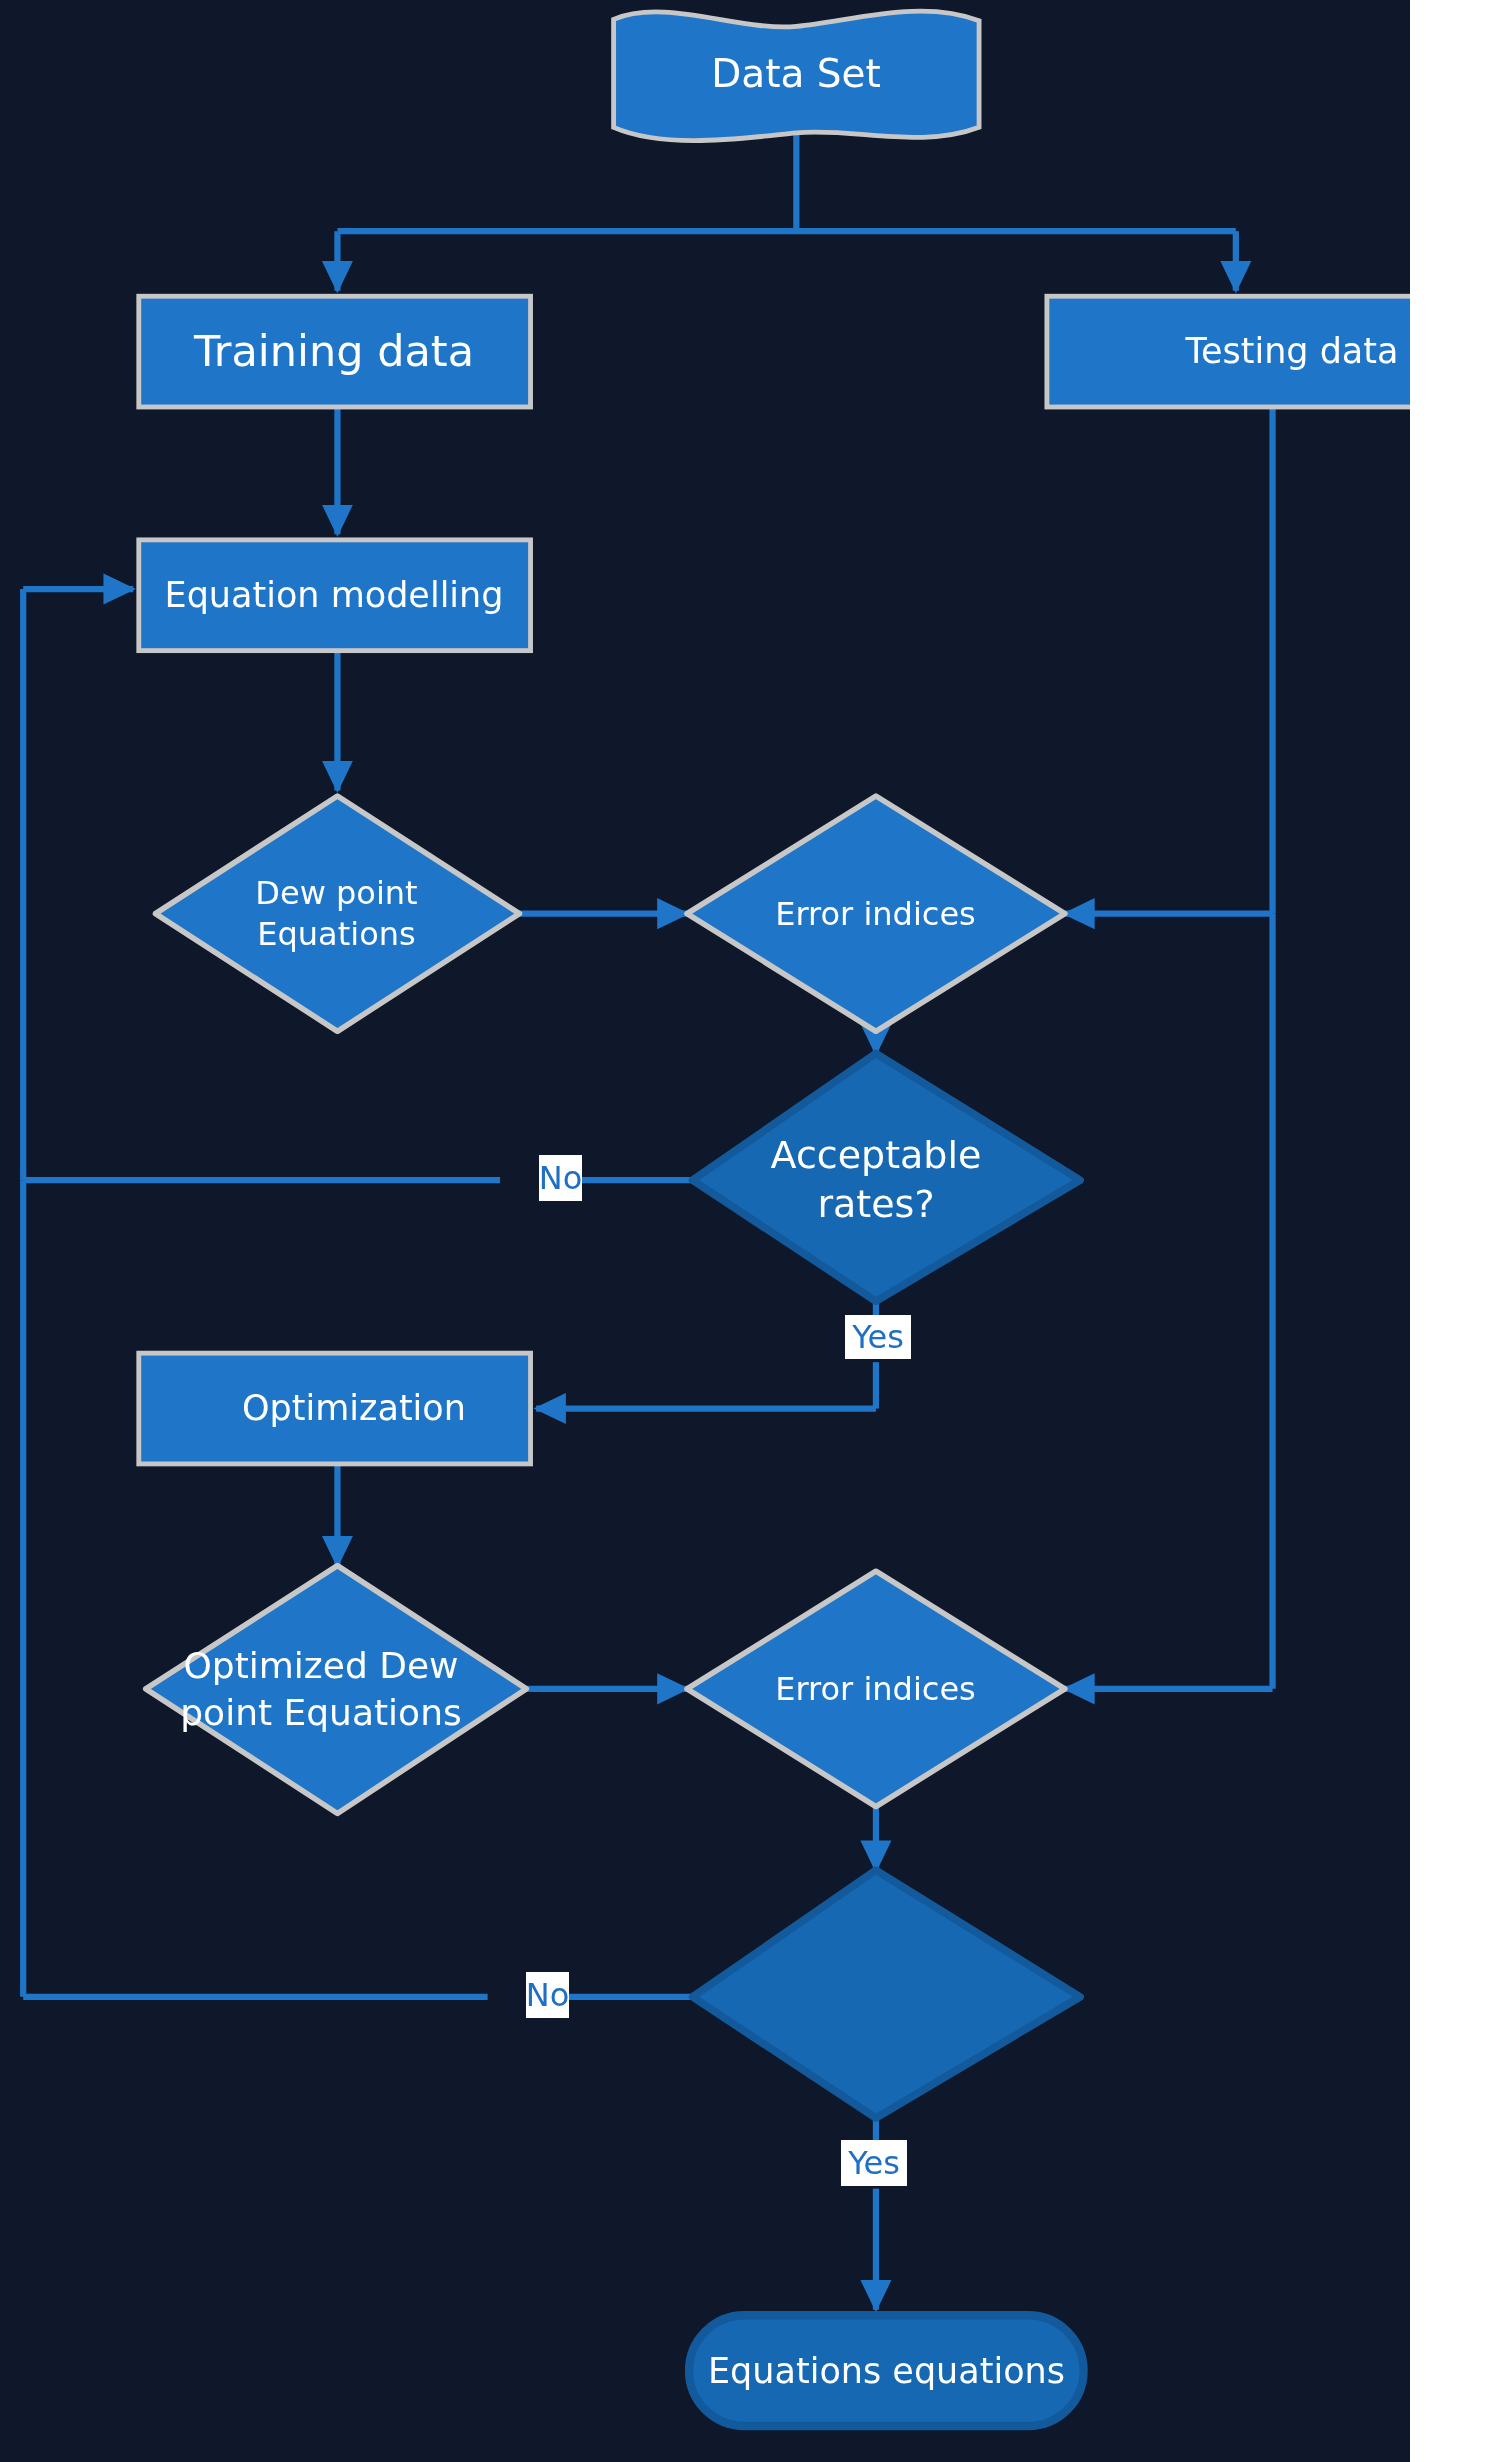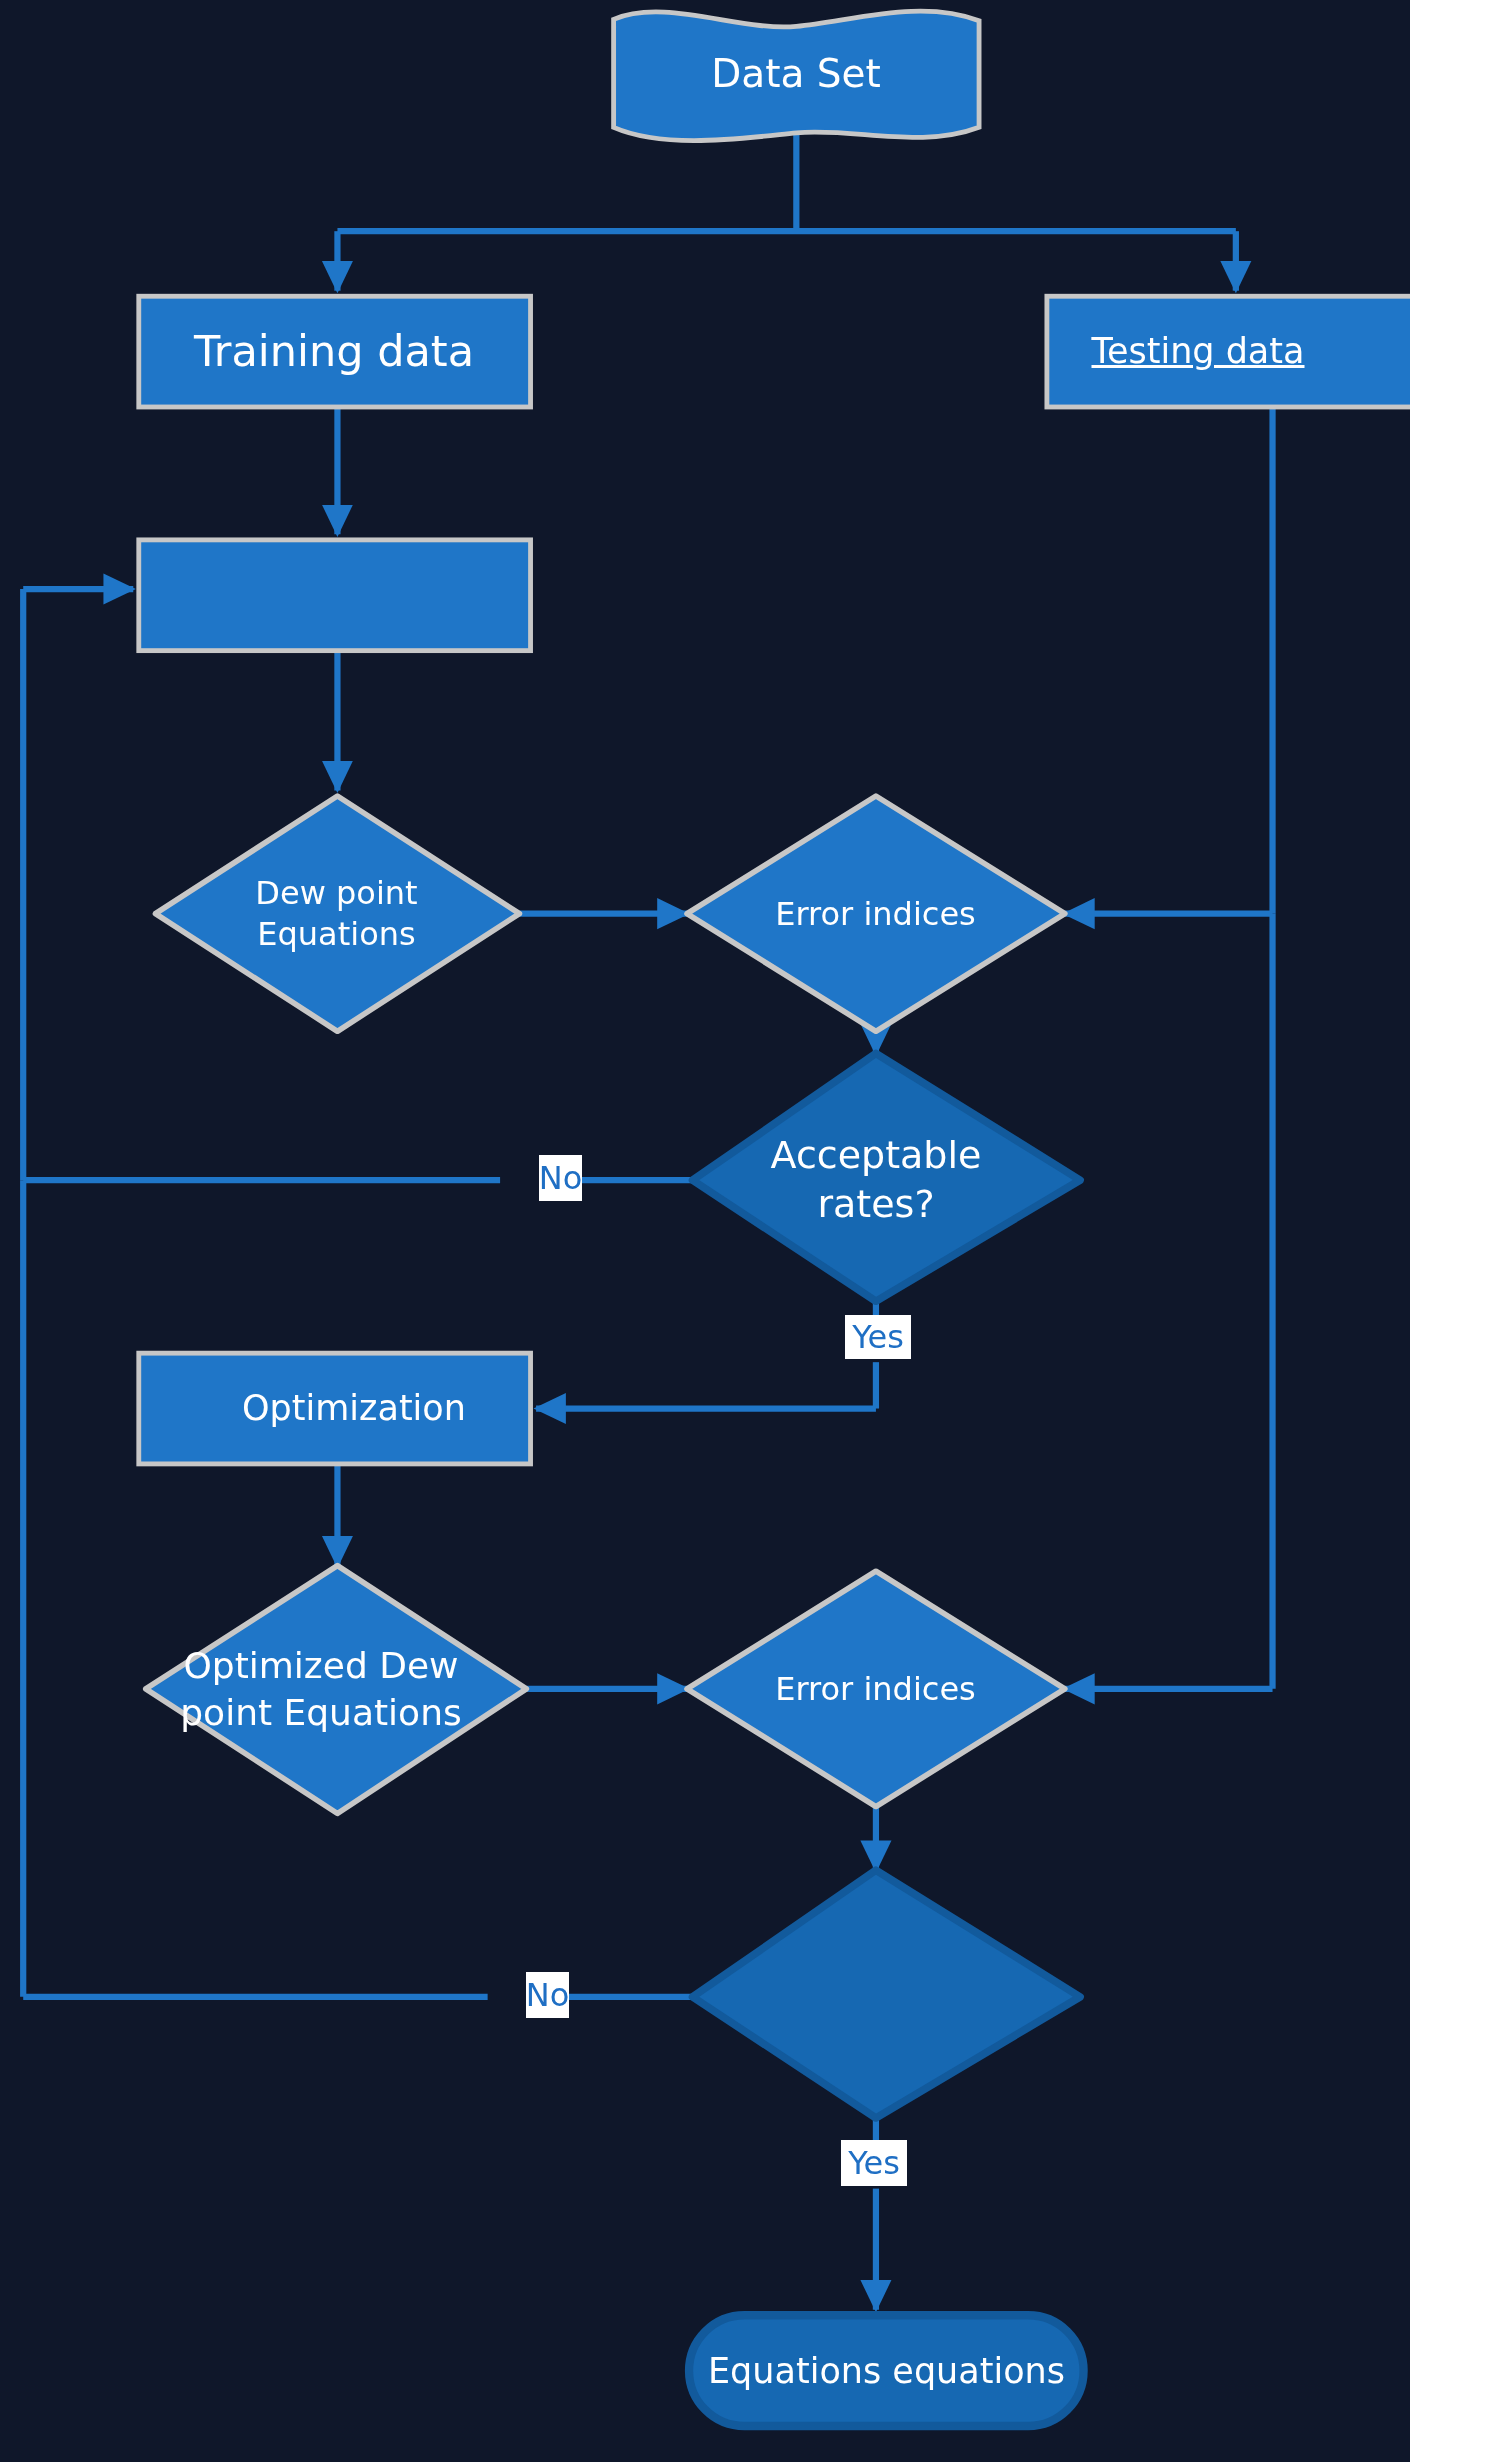--- a/index.html
+++ b/index.html
@@ -120,22 +120,23 @@
 
     <path d="M1265,2702 L1560,2885 L1265,3060 L1000,2885 Z" fill="#1668b2" stroke="#125a9c" stroke-width="11" stroke-linejoin="round"></path>
 
     <rect x="995" y="3345" width="570" height="160" rx="80" ry="80" fill="#1668b2" stroke="#125a9c" stroke-width="12"></rect>
   </svg>
 
   <div class="node-label" style="left:609px;top:15.2px;width:374px;height:118px;font-size:39px;">Data Set</div>
 
   <div class="node-label" style="left:138px;top:296px;width:392px;height:111px;font-size:43px;">Training data</div>
 
-  <div class="node-label" style="left:1002px;top:296px;width:392px;height:111px;font-size:35px;text-decoration:underline;">Testing data</div>
+  <div class="node-label" style="left:1096px;top:296px;width:392px;height:111px;font-size:35px;">Testing data</div>
 
+  <div class="node-label" style="left:138px;top:540px;width:392px;height:111px;font-size:35px;">Equation modelling</div>
 
   <div class="node-label" style="left:174px;top:817px;width:325px;height:194px;font-size:32px;">Dew point
 Equations</div>
 
   <div class="node-label" style="left:699px;top:817px;width:353px;height:194px;font-size:32px;">Error indices</div>
 
   <div class="node-label" style="left:696px;top:1066px;width:360px;height:228px;font-size:38px;">Acceptable
 rates?</div>
 
   <div class="node-label" style="left:138px;top:1353px;width:392px;height:111px;font-size:35px;padding-left:20px;">Optimization</div>

